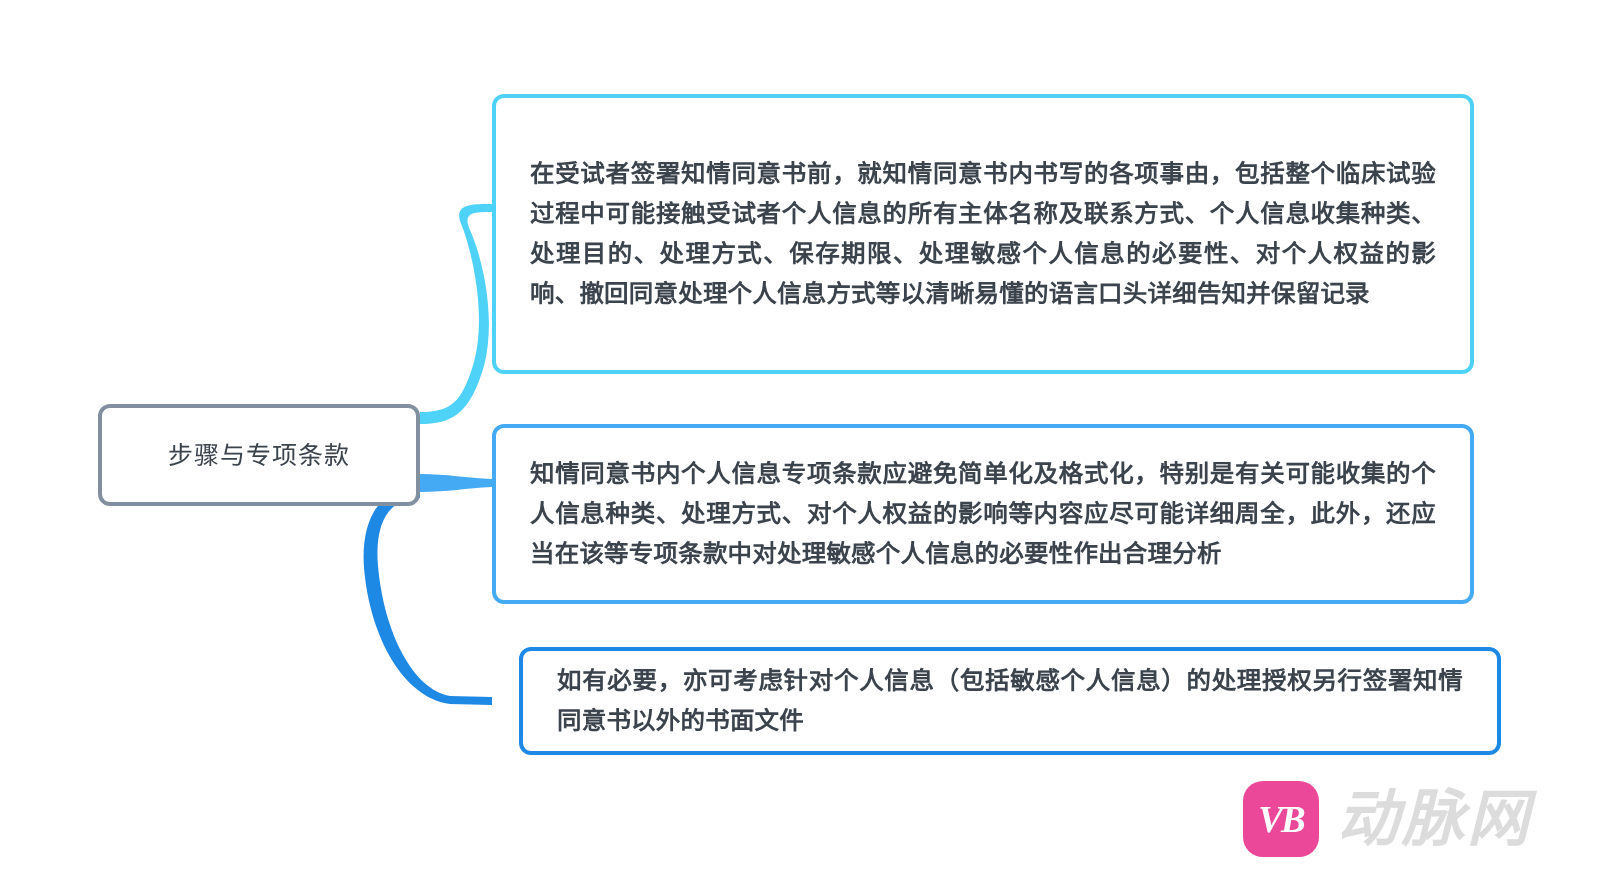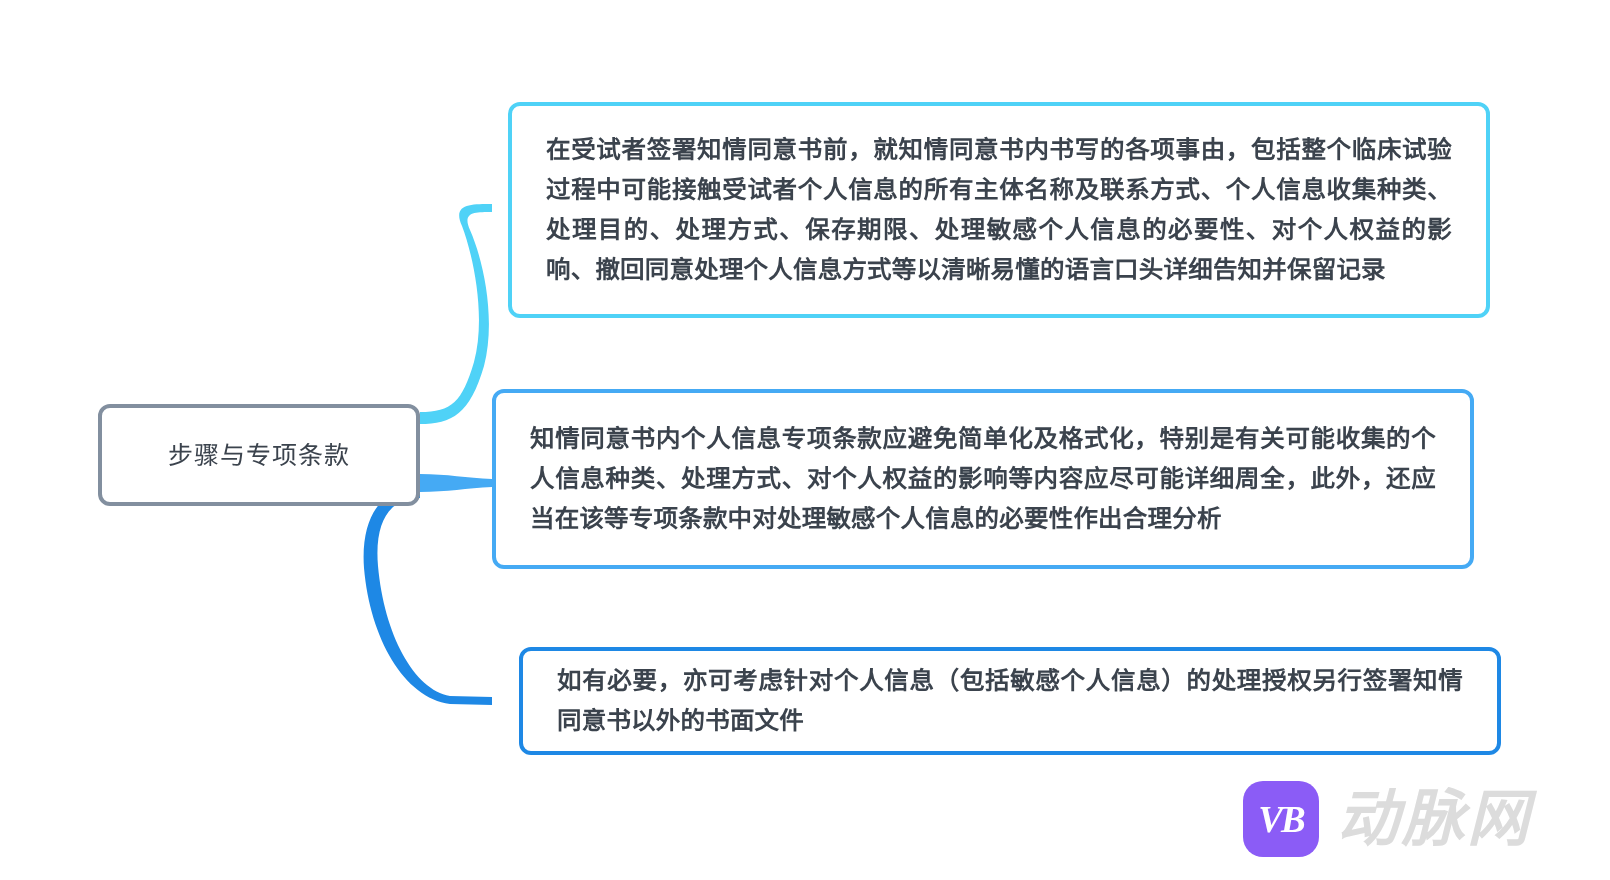--- a/index.html
+++ b/index.html
@@ -77,26 +77,25 @@
     color: #3b434d;
     letter-spacing: 0.2px;
     padding: 0 34px 0 34px;
     width: 100%;
     box-sizing: border-box;
     text-align: justify;
     text-justify: inter-ideograph;
   }
 
   #branch-node-1 {
-    left: 508px;
+    left: 492px;
     top: 94px;
     width: 982px;
-    height: 216px;
+    height: 280px;
     border: 4px solid #4fd2f7;
-    margin-top: 8px;
   }
   #branch-node-2 {
     left: 492px;
     top: 389px;
     width: 982px;
     height: 180px;
     border: 4px solid #45aaf4;
   }
   #branch-node-3 {
     left: 492px;
@@ -178,28 +177,28 @@
   </svg>
 
   <div class="root-node" style="border-color: rgb(130, 143, 159);">
     <span class="root-node-label">步骤与专项条款</span>
   </div>
 
   <div class="branch-node" id="branch-node-1" style="border-color: rgb(79, 210, 247);">
     <div class="branch-node-text">在受试者签署知情同意书前，就知情同意书内书写的各项事由，包括整个临床试验过程中可能接触受试者个人信息的所有主体名称及联系方式、个人信息收集种类、处理目的、处理方式、保存期限、处理敏感个人信息的必要性、对个人权益的影响、撤回同意处理个人信息方式等以清晰易懂的语言口头详细告知并保留记录</div>
   </div>
 
-  <div class="branch-node" id="branch-node-2" style="border-color: rgb(69, 170, 244);">
+  <div class="branch-node" id="branch-node-2" style="border-color: rgb(69, 170, 244); margin-top: 35px;">
     <div class="branch-node-text">知情同意书内个人信息专项条款应避免简单化及格式化，特别是有关可能收集的个人信息种类、处理方式、对个人权益的影响等内容应尽可能详细周全，此外，还应当在该等专项条款中对处理敏感个人信息的必要性作出合理分析</div>
   </div>
 
   <div class="branch-node" id="branch-node-3" style="border-color: rgb(30, 136, 229);">
     <div class="branch-node-text">如有必要，亦可考虑针对个人信息（包括敏感个人信息）的处理授权另行签署知情同意书以外的书面文件</div>
   </div>
 
   <div class="watermark">
-    <div class="watermark-mark" style="background: #8b5cf6;">
+    <div class="watermark-mark" style="background: #ec4899;">
       <span class="watermark-mark-text">VB</span>
     </div>
     <span class="watermark-word" style="color: rgb(220, 220, 220); font-style: italic;">动脉网</span>
   </div>
 
 </div>
 
 </body></html>

